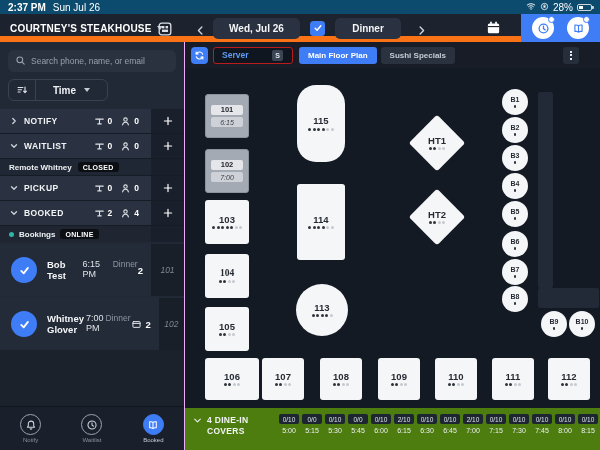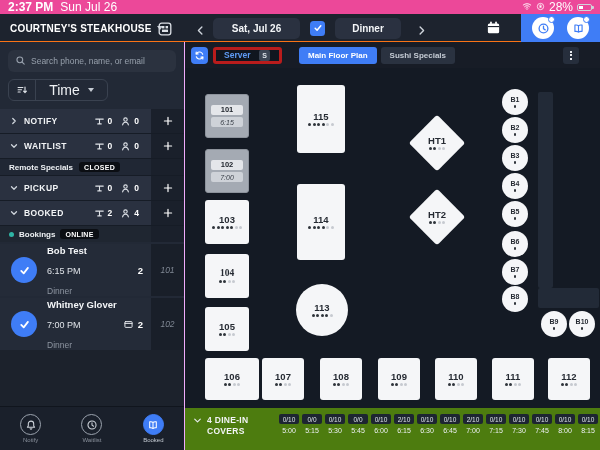--- a/index.html
+++ b/index.html
@@ -1,29 +1,29 @@
 <!DOCTYPE html>
 <html><head>
 <meta charset="utf-8">
 <style>
   *{box-sizing:border-box;margin:0;padding:0}
   html,body{background:#000}
   #app{position:relative;width:600px;height:450px;overflow:hidden;background:#141a24;
        font-family:"Liberation Sans",sans-serif;color:#fff}
   
-  #statusbar{position:absolute;left:0;top:0;width:600px;height:14px;background:#ec4899;
-    display:flex;justify-content:space-between;align-items:center;padding:0 8px;font-size:12px}
+  #statusbar{position:absolute;left:0;top:0;width:600px;height:14px;background:#0c4a6e;
+    display:flex;justify-content:space-between;align-items:center;padding:0 8px;font-size:10px}
   #statusbar .left{display:flex;gap:7px;align-items:center}
   #statusbar .right{display:flex;gap:4px;align-items:center}
   .sb-time{font-weight:bold}
   .batt{position:relative;width:15px;height:7px;border:1px solid #cfd4da;border-radius:2px;display:inline-block}
   .batt i{position:absolute;left:1px;top:1px;bottom:1px;width:3.5px;background:#fff}
   .batt:after{content:"";position:absolute;right:-3px;top:1.5px;width:2px;height:3px;background:#cfd4da;border-radius:0 1px 1px 0}
   
-  #header{position:absolute;left:0;top:14px;width:600px;height:28px;background:#1d232e;border-bottom:1px solid #f97316}
+  #header{position:absolute;left:0;top:14px;width:600px;height:28px;background:#1d232e;border-bottom:6px solid #f97316}
   #venue{position:absolute;left:10px;top:0;height:28px;display:flex;align-items:center;gap:5px;
     font-size:10px;font-weight:bold;letter-spacing:.2px;cursor:pointer}
   .caret{width:0;height:0;border-left:3.5px solid transparent;border-right:3.5px solid transparent;border-top:4px solid #c6ccd4;display:inline-block}
   #grid-btn{position:absolute;left:156px;top:6px;width:17px;height:17px;display:flex;align-items:center;justify-content:center}
   .pill{position:absolute;top:3.5px;height:21px;background:#2a3140;border-radius:5px;color:#f3f5f7;
     font-size:10px;font-weight:bold;display:flex;align-items:center;justify-content:center}
   #date-pill{left:213px;width:87px}
   #meal-pill{left:335px;width:66px}
   #hdr-chk{position:absolute;left:310px;top:6.5px;width:15px;height:15px;background:#3f7df6;border-radius:3.5px;
     display:flex;align-items:center;justify-content:center}
@@ -39,62 +39,62 @@
     border-right:1px solid #f0abfc;display:flex;flex-direction:column}
   #searchwrap{padding:8px 8px 5px}
   #searchbox{height:22px;background:#2b323f;border-radius:6px;display:flex;align-items:center;gap:5px;padding:0 7px}
   #searchbox input{flex:1;background:transparent;border:none;outline:none;color:#e7eaee;font-size:8.5px;
     font-family:"Liberation Sans",sans-serif}
   #searchbox input::placeholder{color:#97a0ac}
   #sortwrap{padding:2px 8px 8px}
   #sortbox{width:100px;height:22px;border:1px solid #3a4250;border-radius:6px;display:flex;align-items:stretch}
   #sortbox .scell{display:flex;align-items:center;justify-content:center}
   #sortbox .s1{width:27px;border-right:1px solid #3a4250}
-  #sortbox .s2{flex:1;gap:8px;font-size:14px;font-weight:normal;color:#eef1f4}
+  #sortbox .s2{flex:1;gap:8px;font-size:10px;font-weight:bold;color:#eef1f4}
   .secrow{height:25px;display:flex;border-bottom:1px solid #161c26}
   .secmain{flex:1;background:#2a3140;display:flex;align-items:center;gap:5px;padding-left:9px}
   .seclabel{font-size:8.5px;font-weight:bold;letter-spacing:.4px;color:#f2f4f6}
   .seccounts{margin-left:auto;margin-right:7px;display:flex;align-items:center;gap:3px}
   .seccounts b{font-size:8.5px;color:#fff;margin-right:5px}
   .plus-cell{width:33px;background:#1a202b;display:flex;align-items:center;justify-content:center}
   #remoterow{height:17px;display:flex;border-bottom:1px solid #161c26}
   #remoterow .rmain{flex:1;background:#202734;display:flex;align-items:center;padding-left:9px;gap:6px}
   #remoterow .rstrip{width:33px;background:#1a202b}
   .badge{background:#0b0e13;border-radius:3px;padding:1.5px 5px;font-size:7px;font-weight:bold;color:#fff;letter-spacing:.3px}
   #bookingsrow{height:16px;display:flex}
   #bookingsrow .bmain{flex:1;background:#1f2631;display:flex;align-items:center;padding-left:9px;gap:5px}
   #bookingsrow .bdotc{width:5px;height:5px;border-radius:50%;background:#2fb5a5}
   #bookingsrow .blabel{font-size:8px;font-weight:bold;color:#eef1f4}
   #bookingsrow .bstrip{width:33px;background:#1a202b}
   .card{height:52px;display:flex;align-items:center;margin-top:2px}
   .cmainbg{flex:1;height:100%;background:#242b38;display:flex;align-items:center}
   .ccheck{width:26px;height:26px;border-radius:50%;background:#3f7df6;display:flex;align-items:center;
     justify-content:center;margin:0 10px 0 11px;flex:none}
-  .cinfo{display:flex;flex-direction:column;gap:10px;flex:1}
+  .cinfo{display:flex;flex-direction:row;gap:2px;flex:1}
   .cname{font-size:9.5px;font-weight:bold;color:#f4f6f8}
   .ctime{font-size:9px;color:#dfe3e8}
   .cmeal{font-size:8.5px;color:#8d95a1}
   .ccount{display:flex;align-items:center;gap:4px;margin-right:8px;font-size:9.5px}
   .ccount b{color:#fff}
   .cstrip{width:33px;height:100%;background:#191f29;display:flex;align-items:center;justify-content:center;
     font-size:8.5px;font-style:italic;color:#7f8793}
   #sidebar .spacer{flex:1;background:#1c222c}
   #tabbar{height:44px;background:#1a202b;border-top:1px solid #10151d;display:flex}
   .sbtab{flex:1;display:flex;flex-direction:column;align-items:center;justify-content:center;gap:2px}
   .sbcirc{width:21px;height:21px;border-radius:50%;border:1.5px solid #9ba3ae;display:flex;align-items:center;justify-content:center}
   .sbtab.active .sbcirc{background:#3f7df6;border-color:#3f7df6}
   .sblabel{font-size:6px;color:#8a919c}
   .sbtab.active .sblabel{color:#c4cad2}
   
   #main{position:absolute;left:185px;top:42px;width:415px;height:408px}
   #toolbar{position:relative;height:26px;background:#171c26}
   #refresh-btn{position:absolute;left:6px;top:4.5px;width:17px;height:17px;background:#3f7df6;border-radius:4px;
     display:flex;align-items:center;justify-content:center}
-  #server-pill{position:absolute;left:28px;top:4.5px;width:69px;height:17px;background:#10161f;
-    border:3px solid #b91c1c;border-radius:3px;display:flex;align-items:center;padding:0 9px 0 8px}
+  #server-pill{position:absolute;left:28px;top:4.5px;width:80px;height:17px;background:#10161f;
+    border:1px solid #b91c1c;border-radius:3px;display:flex;align-items:center;padding:0 9px 0 8px}
   #server-pill .slabel{font-size:8.5px;font-weight:bold;color:#5f9bf5;flex:1}
   #server-pill .skey{width:11px;height:11px;background:#3c4554;border-radius:2px;font-size:7px;font-weight:bold;
     color:#dfe4ea;display:flex;align-items:center;justify-content:center}
   #floor-tabs{position:absolute;left:114px;top:4.5px;display:flex;gap:4px}
   .ftab{height:17px;border-radius:3px;padding:0 9px;display:flex;align-items:center;font-size:8px;font-weight:bold;
     background:#2a3240;color:#c6ccd5}
   .ftab.active{background:#3f7df6;color:#fff}
   #kebab{position:absolute;right:21px;top:4.5px;width:16px;height:17px;background:#262e3c;border-radius:3px;
     display:flex;flex-direction:column;align-items:center;justify-content:center;gap:1.5px}
   #kebab i{width:2px;height:2px;background:#e8ebef;display:block}
@@ -164,21 +164,21 @@
         <svg width="16" height="16" viewBox="0 0 16 16" fill="none" stroke="#dde1e7" stroke-width="1.3">
           <rect x="2.2" y="2.2" width="11.6" height="11.6" rx="2.4"></rect>
           <rect x="5" y="5" width="2.4" height="2.4" fill="#dde1e7" stroke="none"></rect>
           <rect x="8.6" y="5" width="2.4" height="2.4" fill="#dde1e7" stroke="none"></rect>
           <rect x="5" y="8.6" width="6" height="2.4" fill="#dde1e7" stroke="none"></rect>
         </svg>
       </span>
     <span id="chev-l"><svg width="11" height="11" viewBox="0 0 16 16" fill="none" stroke="#cfd5dc" stroke-width="2" stroke-linecap="round" stroke-linejoin="round">
           <polyline points="10,3 5,8 10,13"></polyline>
         </svg></span>
-    <span class="pill" id="date-pill">Sat, Jul 26</span>
+    <span class="pill" id="date-pill">Wed, Jul 26</span>
     <span id="hdr-chk">
         <svg width="10" height="10" viewBox="0 0 16 16" fill="none" stroke="#fff" stroke-width="2.4" stroke-linecap="round" stroke-linejoin="round">
           <polyline points="3.5,8.5 6.5,11.5 12.5,4.5"></polyline>
         </svg>
       </span>
     <span class="pill" id="meal-pill">Dinner</span>
     <span id="chev-r"><svg width="11" height="11" viewBox="0 0 16 16" fill="none" stroke="#cfd5dc" stroke-width="2" stroke-linecap="round" stroke-linejoin="round">
           <polyline points="6,3 11,8 6,13"></polyline>
         </svg></span>
     <span id="cal-btn"><svg width="15" height="15" viewBox="0 0 16 16">
@@ -271,21 +271,21 @@
           </span>
         </div>
         <div class="plus-cell">
           <svg width="12" height="12" viewBox="0 0 16 16" fill="none" stroke="#fff" stroke-width="1.6" stroke-linecap="round" stroke-linejoin="round">
             <path d="M8 3.2v9.6M3.2 8h9.6"></path>
           </svg>
         </div>
       </div>
     <div id="remoterow">
       <span class="rmain">
-        <span style="font-size:8px;font-weight:bold;color:#eef1f4">Remote Specials</span>
+        <span style="font-size:8px;font-weight:bold;color:#eef1f4">Remote Whitney</span>
         <span class="badge">CLOSED</span>
       </span>
       <span class="rstrip"></span>
     </div>
     <div class="secrow">
         <div class="secmain">
           <svg width="10" height="10" viewBox="0 0 16 16" fill="none" stroke="#cfd5dc" stroke-width="2" stroke-linecap="round" stroke-linejoin="round">
             <polyline points="4,6 8,10 12,6"></polyline>
           </svg>
           <span class="seclabel">PICKUP</span>
@@ -469,21 +469,21 @@
         </div>
         <div class="tbl square" style="left: 20px; top: 239px; width: 44px; height: 44px;">
           <span class="tlabel">105</span>
           <span class="dots">
             <i class="dk"></i>
             <i class="dk"></i>
             <i class="lt"></i>
             <i class="lt"></i>
           </span>
         </div>
-        <div class="tbl rect" style="left: 112px; top: 17px; width: 48px; height: 68px;">
+        <div class="tbl rect" style="left: 112px; top: 17px; width: 48px; height: 77px; border-radius: 19px;">
           <span class="tlabel">115</span>
           <span class="dots">
             <i class="dk"></i>
             <i class="dk"></i>
             <i class="dk"></i>
             <i class="dk"></i>
             <i class="lt"></i>
             <i class="lt"></i>
           </span>
         </div>

